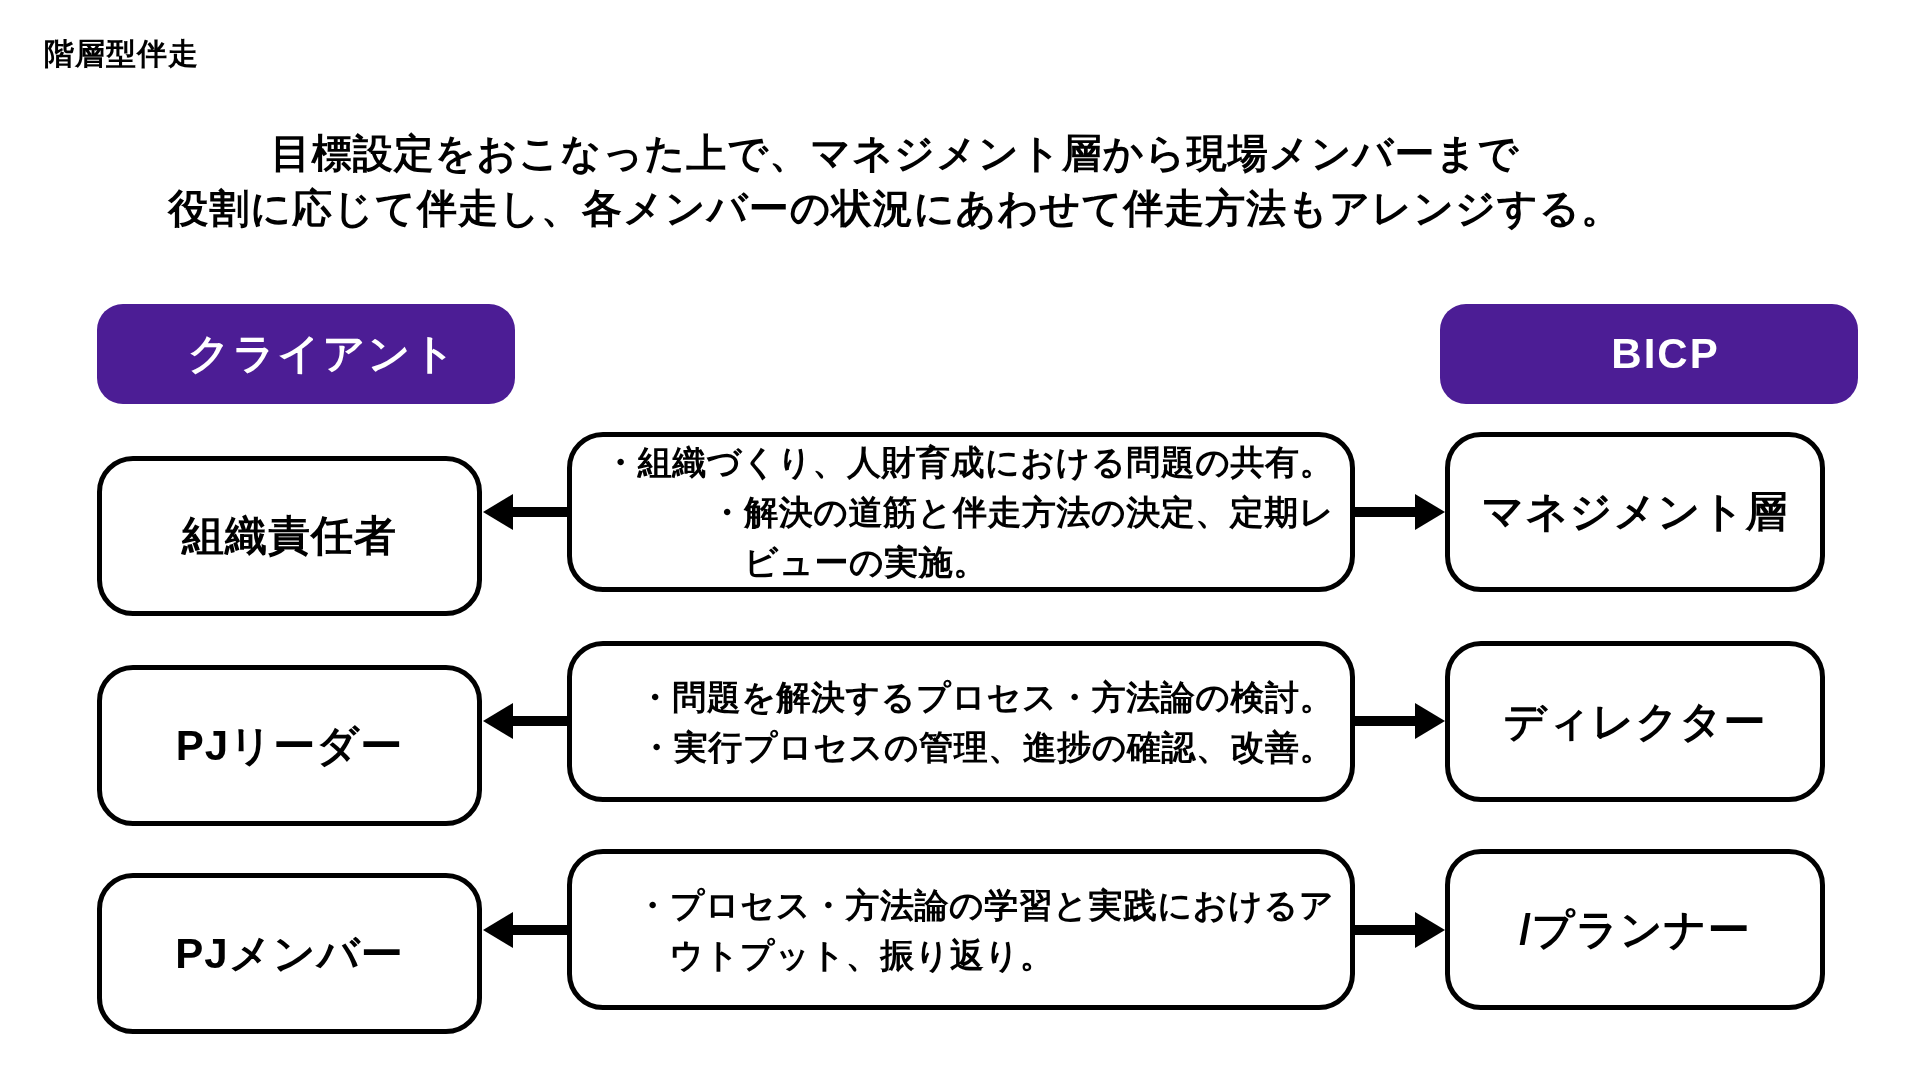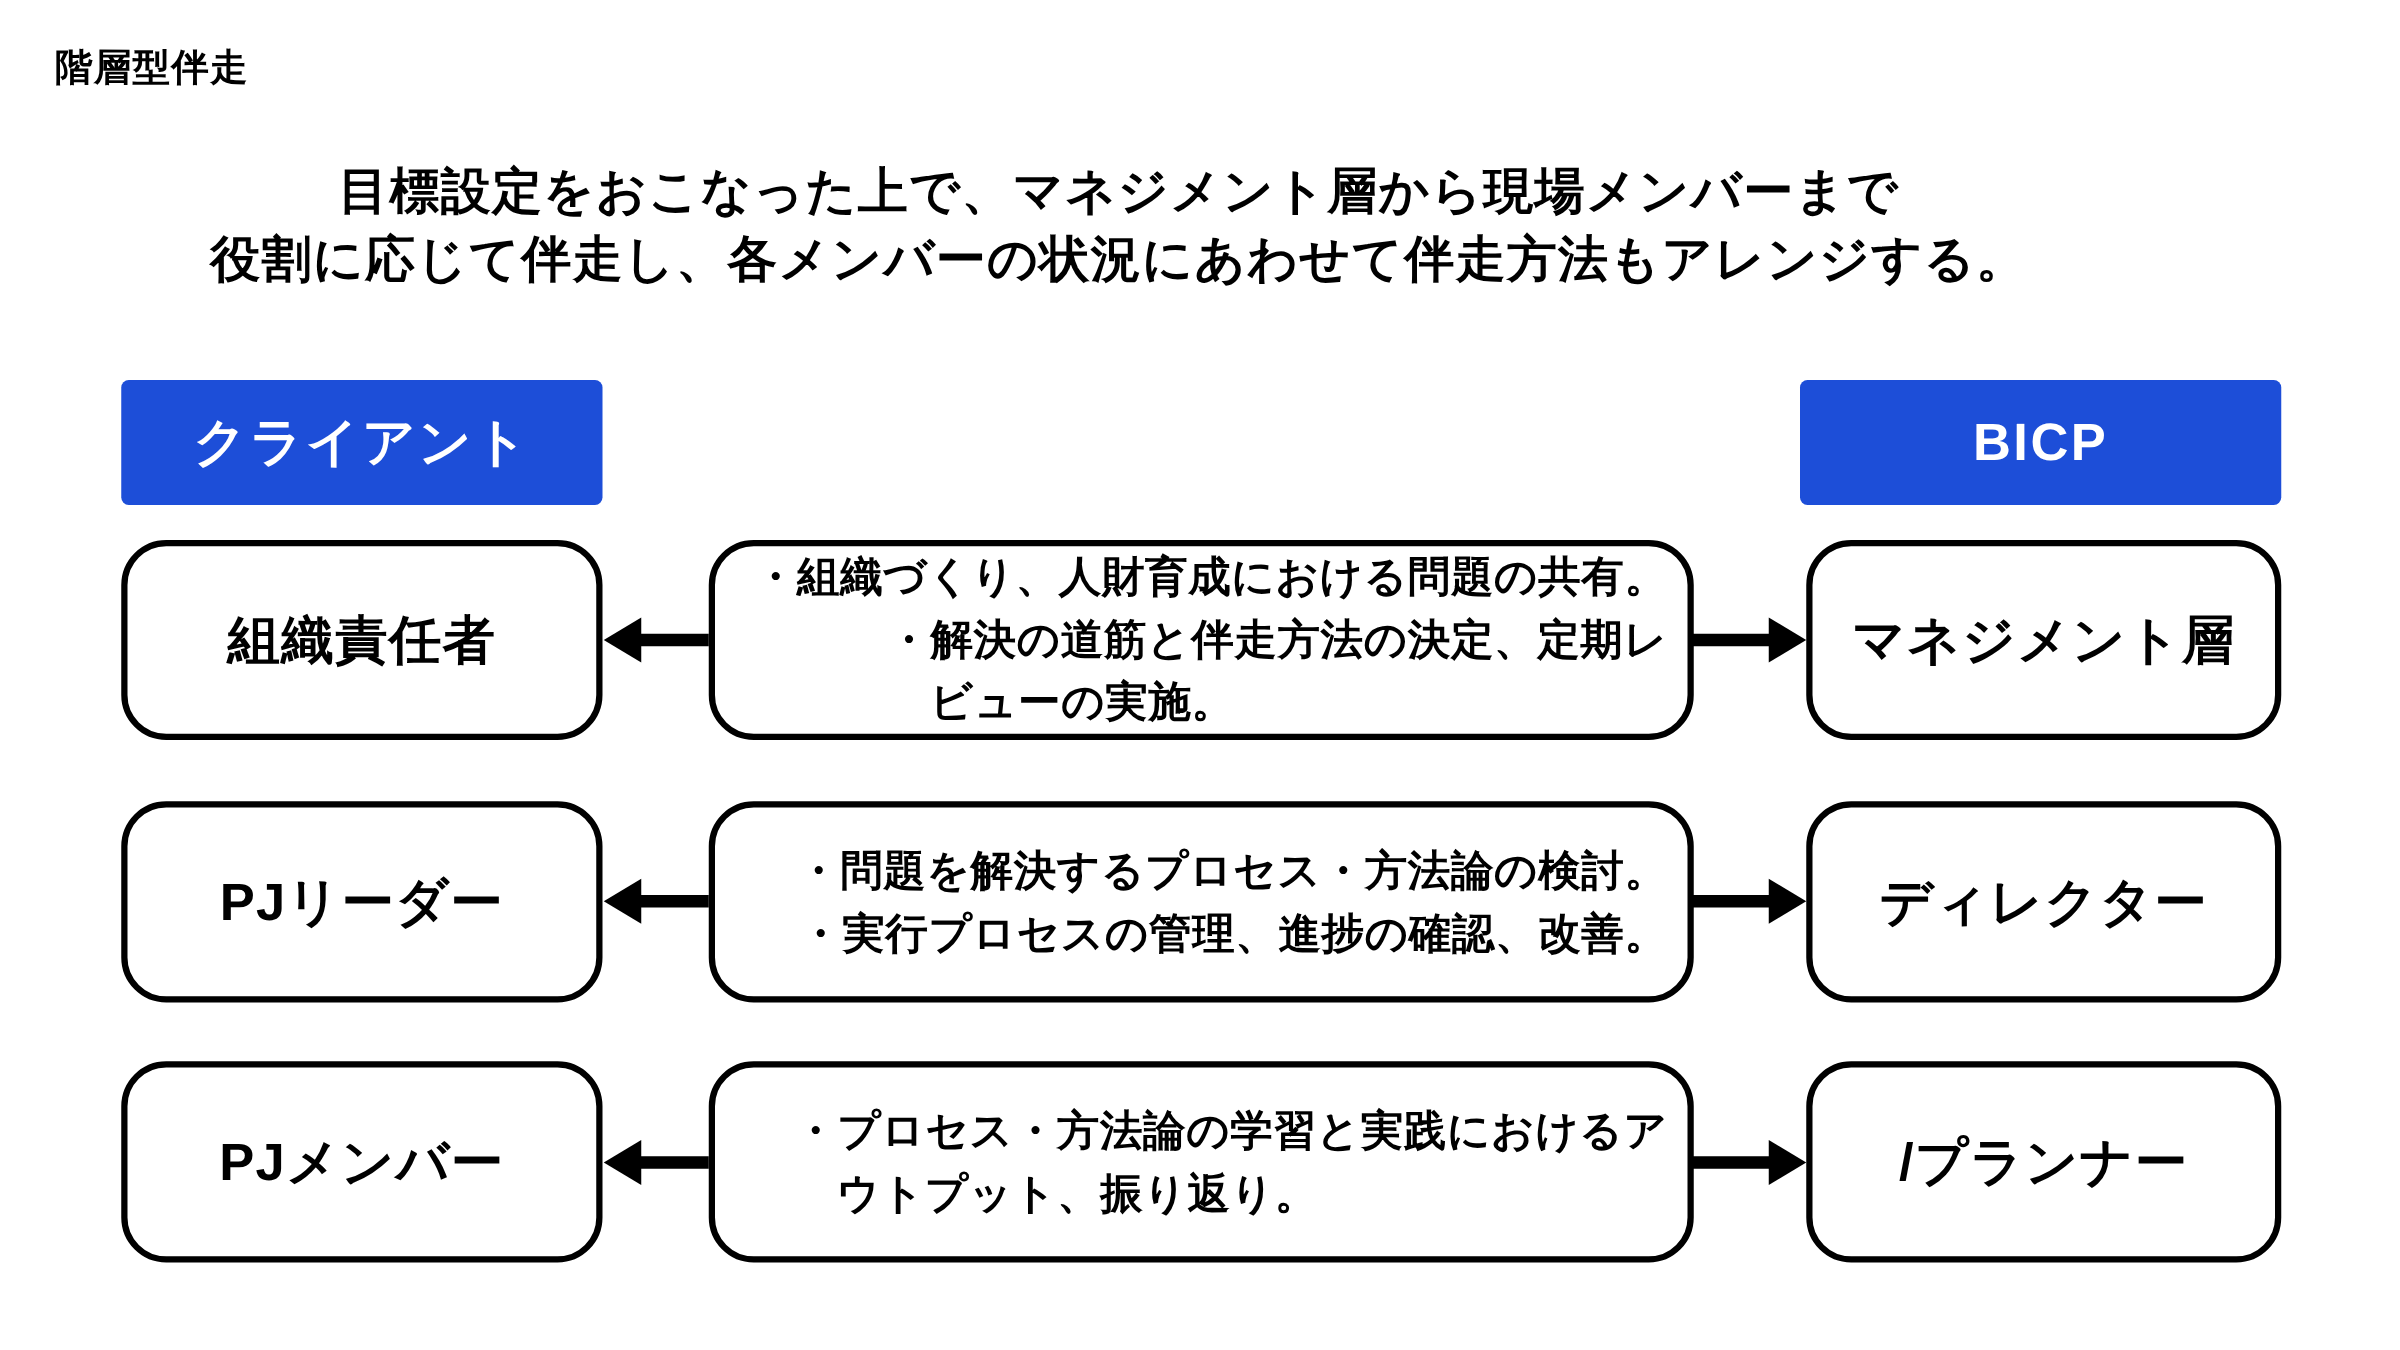--- a/index.html
+++ b/index.html
@@ -32,49 +32,50 @@
     width: 1790px;
     text-align: center;
     font-size: 40px;
     line-height: 55px;
     letter-spacing: 1px;
   }
   .hdr {
     position: absolute;
     top: 304px;
     height: 100px;
-    background: #1d4ed8;
+    background: #4c1d95;
     color: #ffffff;
-    border-radius: 6px;
+    border-radius: 26px;
     display: flex;
     align-items: center;
     justify-content: center;
     font-size: 42px;
     letter-spacing: 2px;
+    padding-left: 33px;
   }
   .hdr-left  { left: 97px;  width: 385px; }
   .hdr-right { left: 1440px; width: 385px; }
   .box {
     position: absolute;
     box-sizing: border-box;
     border: 5px solid #000000;
     border-radius: 36px;
     background: #ffffff;
     display: flex;
     flex-direction: column;
     align-items: center;
     justify-content: center;
   }
   .label-box {
     font-size: 42px;
     letter-spacing: 1px;
     line-height: 52px;
     text-align: center;
   }
-  .col-left  { left: 97px;  width: 385px; }
+  .col-left  { left: 97px;  width: 385px; margin-top: 24px; }
   .col-mid   { left: 567px; width: 788px; align-items: flex-end; padding: 0 16px; }
   .col-right { left: 1445px; width: 380px; }
   .row1 { top: 432px; height: 160px; }
   .row2 { top: 641px; height: 161px; }
   .row3 { top: 849px; height: 161px; }
   .bline {
     font-size: 34px;
     line-height: 50px;
     letter-spacing: 0.5px;
     white-space: nowrap;

